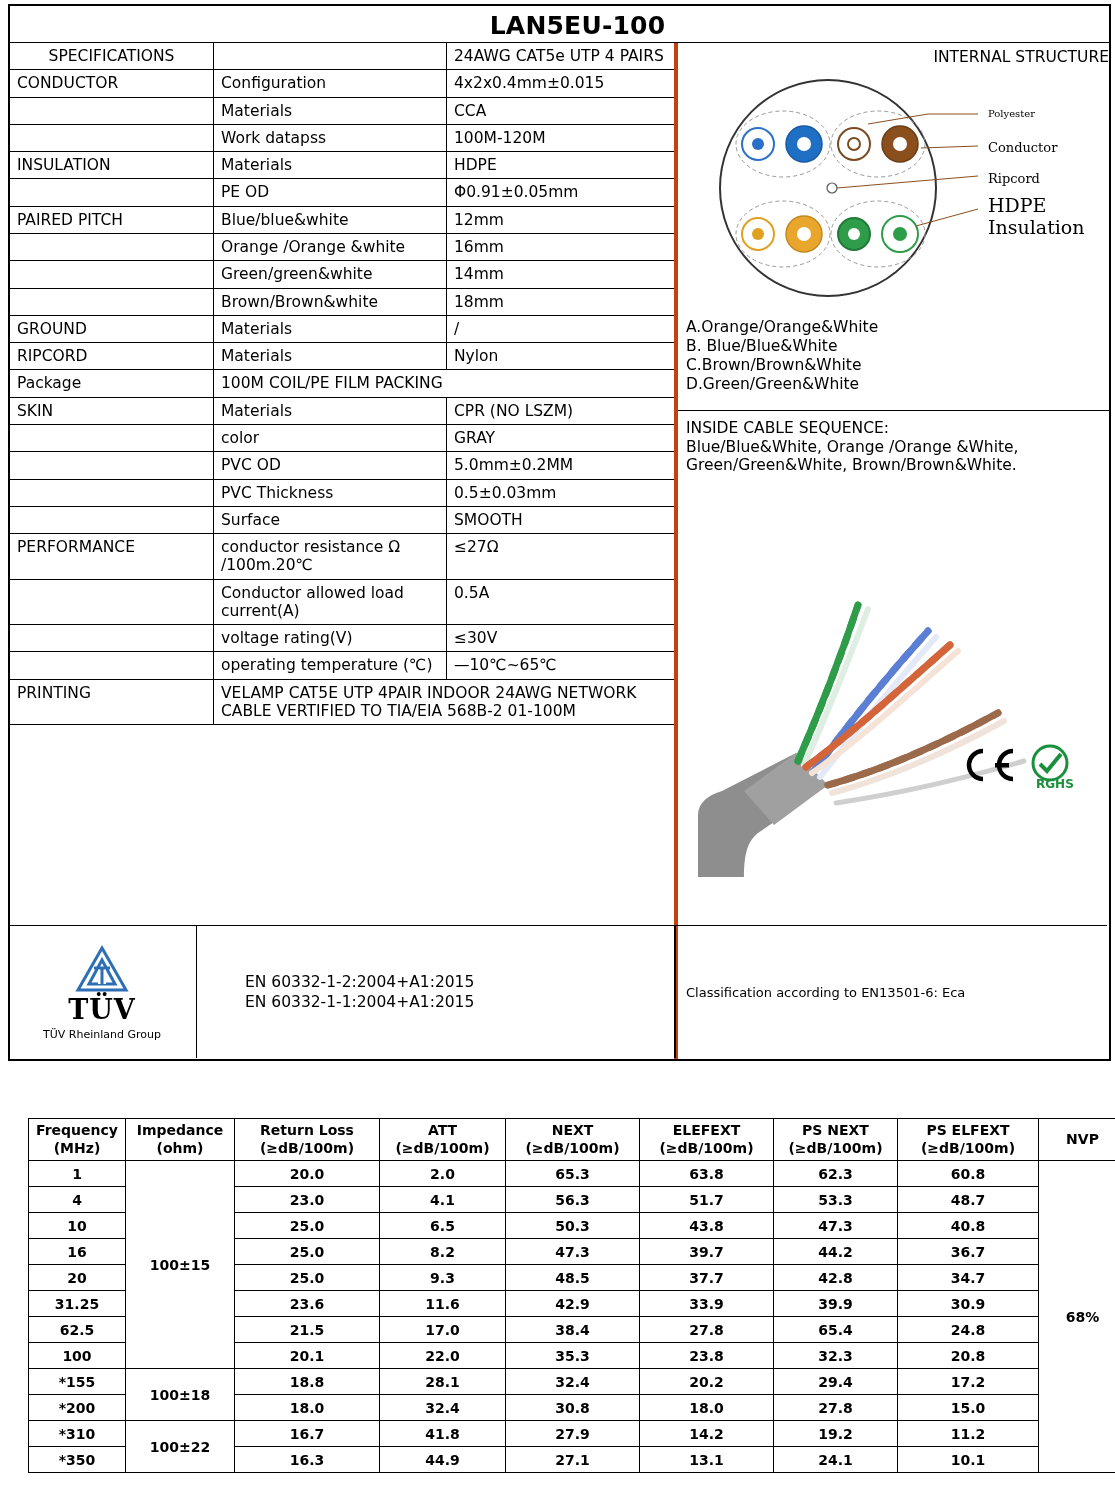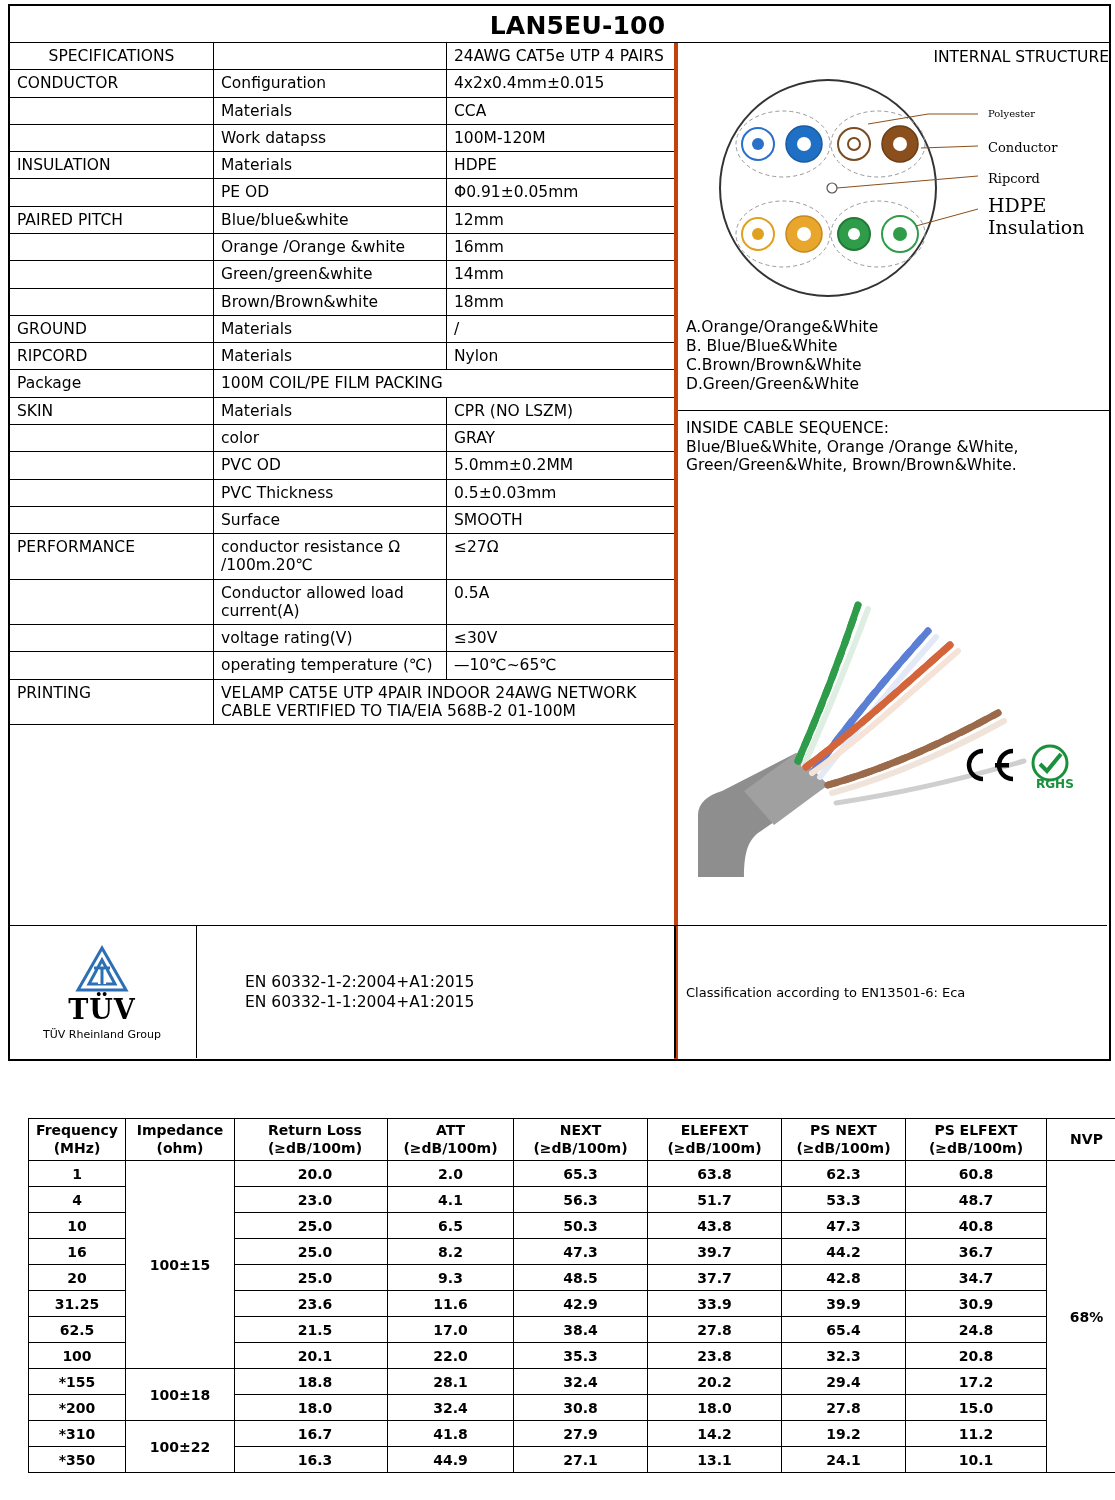--- a/index.html
+++ b/index.html
@@ -183,21 +183,21 @@
     padding: 2px 0;
     height: 21px;
   }
   table.perf th {
     font-size: 14px;
     line-height: 1.25;
     padding: 3px 0;
   }
   table.perf .colw1 { width: 96px; }
   table.perf .colw2 { width: 108px; }
-  table.perf .colw3 { width: 144px; padding-left: 8px; }
+  table.perf .colw3 { width: 144px; }
   table.perf .colw4 { width: 125px; }
   table.perf .colw5 { width: 133px; }
   table.perf .colw6 { width: 133px; }
   table.perf .colw7 { width: 123px; }
   table.perf .colw8 { width: 140px; }
   table.perf .colw9 { width: auto; }
 
   svg { display: block; }
 </style>
 </head>

